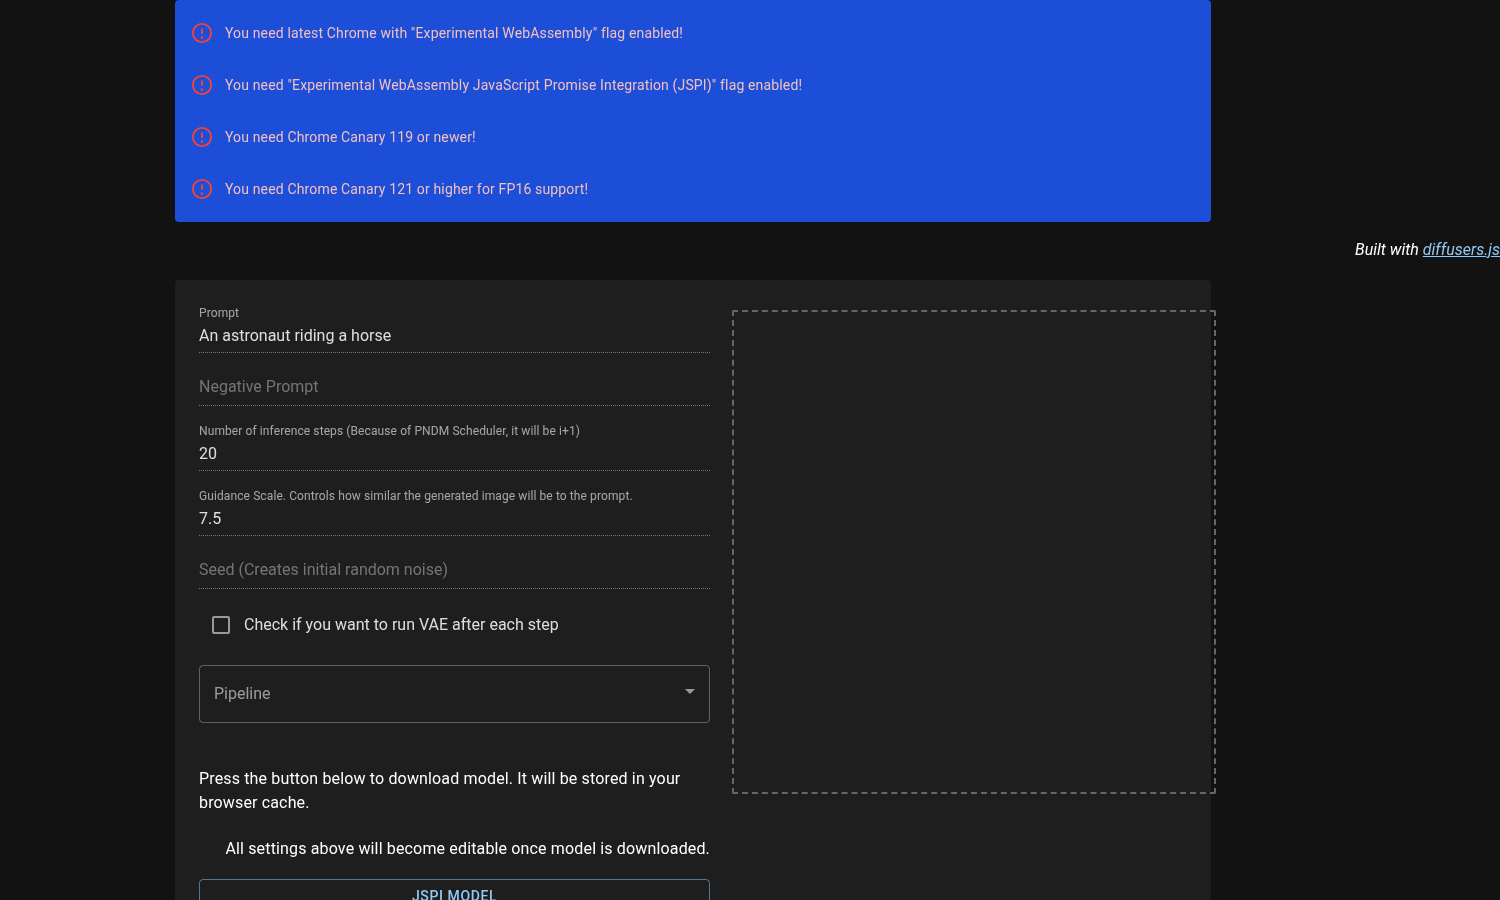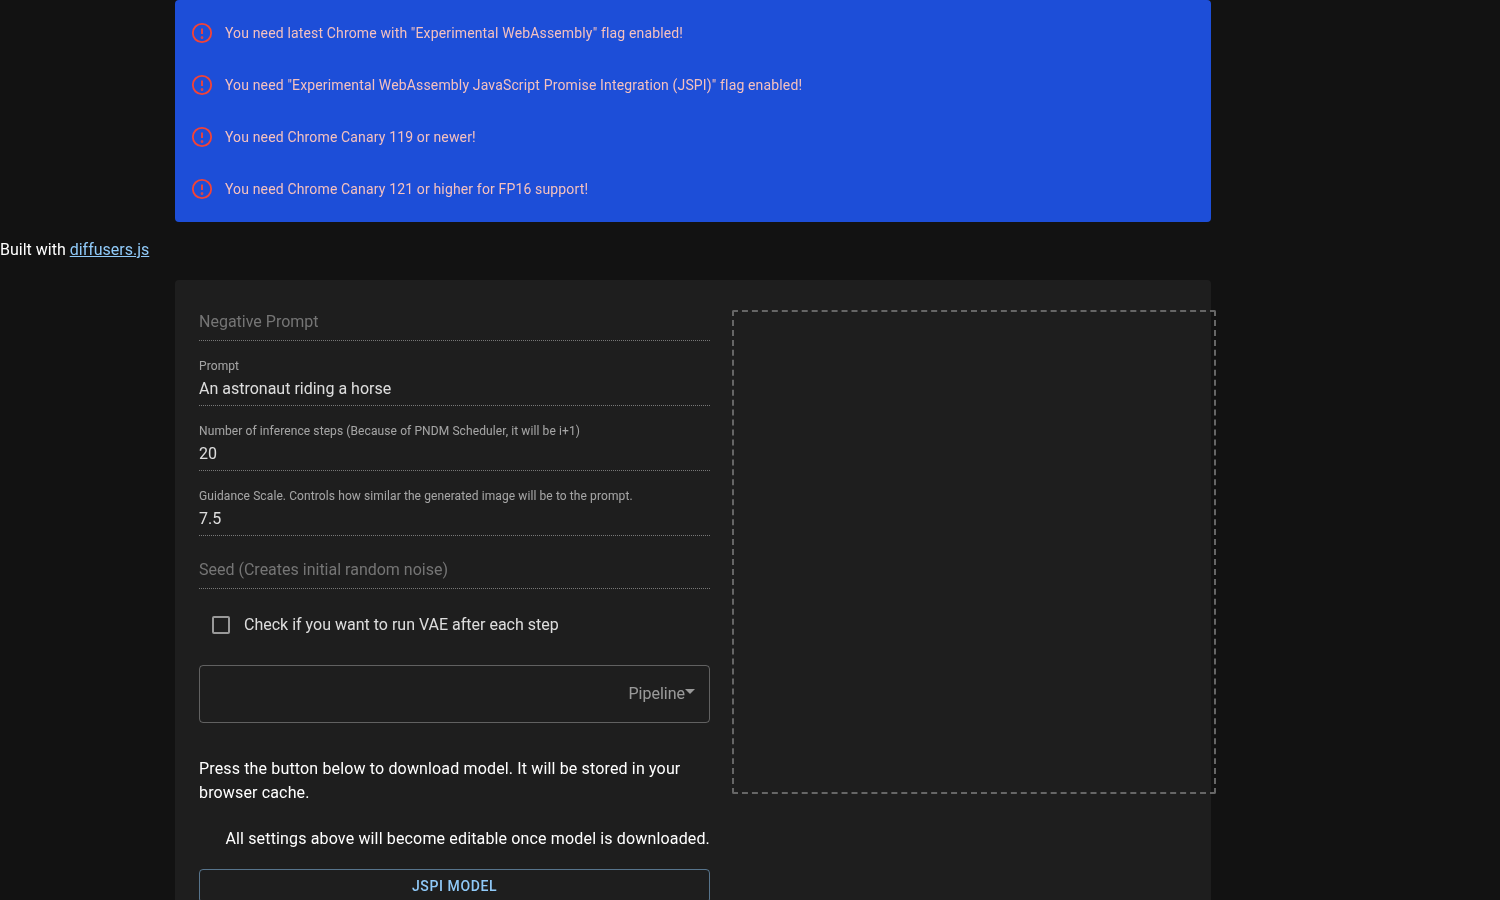--- a/index.html
+++ b/index.html
@@ -46,24 +46,25 @@
     .error-icon svg {
       width: 100%;
       height: 100%;
     }
     .error-text {
       color: #f5c1bf;
       font-size: 14px;
       letter-spacing: 0.15px;
     }
     .built-with {
-      text-align: left;
+      text-align: right;
       margin: 16px 0 18px;
       font-size: 16px;
       color: #fff;
+      font-style: italic;
     }
     .built-with a {
       color: #90caf9;
       text-decoration: underline;
     }
     .main-card {
       background-color: #1e1e1e;
       border-radius: 4px;
       margin-left: 175px;
       margin-right: 289px;
@@ -133,22 +134,22 @@
     .checkbox-label {
       font-size: 16px;
       color: rgba(255,255,255,0.85);
     }
     .select-box {
       border: 1px solid rgba(255,255,255,0.3);
       border-radius: 4px;
       padding: 16px 14px;
       display: flex;
       align-items: center;
-      justify-content: flex-end;
-      margin-bottom: 4px;
+      justify-content: space-between;
+      margin-bottom: 14px;
       margin-top: 6px;
     }
     .select-text {
       font-size: 16px;
       color: rgba(255,255,255,0.55);
     }
     .select-arrow {
       color: rgba(255,255,255,0.55);
       width: 10px;
       height: 10px;
@@ -231,27 +232,27 @@
   </div>
 </div>
 
 <p class="built-with">
   <span>Built with </span><a href="#">diffusers.js</a>
 </p>
 
 <div class="main-card">
   <div class="form-col">
 
-    <div class="field field-nolabel">
-      <input class="field-value placeholder-text" placeholder="Negative Prompt" style="">
-    </div>
-
     <div class="field">
       <label class="field-label">Prompt</label>
       <input class="field-value" value="An astronaut riding a horse" style="">
+    </div>
+
+    <div class="field field-nolabel">
+      <input class="field-value placeholder-text" placeholder="Negative Prompt" style="">
     </div>
 
     <div class="field">
       <label class="field-label">Number of inference steps (Because of PNDM Scheduler, it will be i+1)</label>
       <input class="field-value" value="20" style="">
     </div>
 
     <div class="field">
       <label class="field-label">Guidance Scale. Controls how similar the generated image will be to the prompt.</label>
       <input class="field-value" value="7.5" style="">

